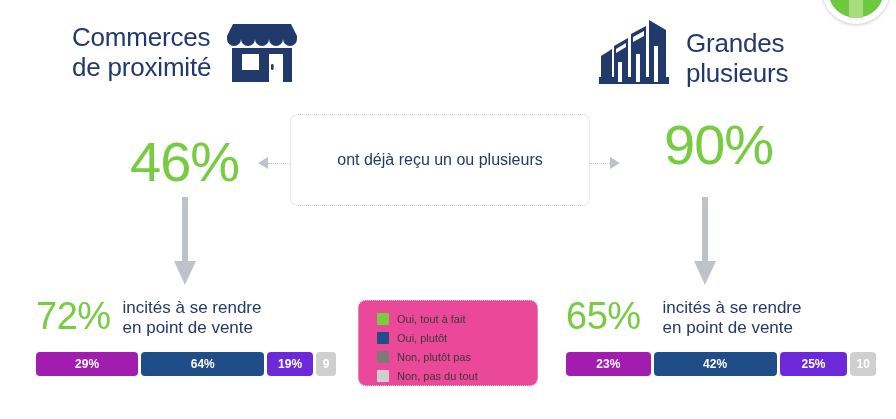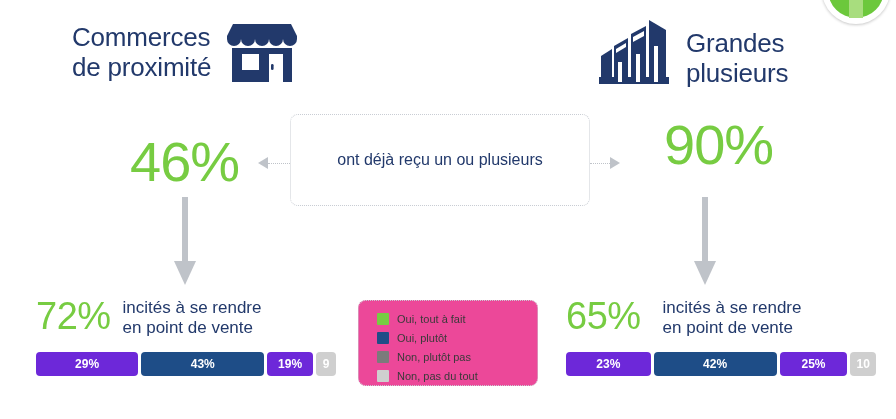--- a/index.html
+++ b/index.html
@@ -178,21 +178,21 @@
     margin-right: 3px;
     display: flex;
     align-items: center;
     justify-content: center;
     color: #ffffff;
     font-size: 12px;
     font-weight: bold;
     box-sizing: border-box;
   }
   .seg:last-child { margin-right: 0; }
-  .seg.s-green { background: #6d28d9; text-align: right; }
+  .seg.s-green { background: #a21caf; text-align: right; }
   .seg.s-blue  { background: #1E4D87; }
   .seg.s-gray  { background: #6d28d9; }
   .seg.s-light { background: #CFCFCF; }
 
   
   .legend {
     position: absolute;
     left: 358px;
     top: 300px;
     width: 180px;
@@ -292,21 +292,21 @@
   </svg>
 
   <div class="bot l">
     <div class="bot-row">
       <div class="bot-pct">72%</div>
       <div class="bot-label">incités à se rendre
 en point de vente</div>
     </div>
     <div class="stack">
       <div class="seg s-green" style="width:112px">29%</div>
-      <div class="seg s-blue" style="width:135px">43%</div>
+      <div class="seg s-blue" style="width:135px">64%</div>
       <div class="seg s-gray" style="width:50px">19%</div>
       <div class="seg s-light" style="width:22px">9</div>
     </div>
   </div>
 
   <div class="legend">
     <div class="legend-item">
       <span class="legend-sw" style="background:#77CC42"></span>
       <span class="legend-txt">Oui, tout à fait</span>
     </div>

